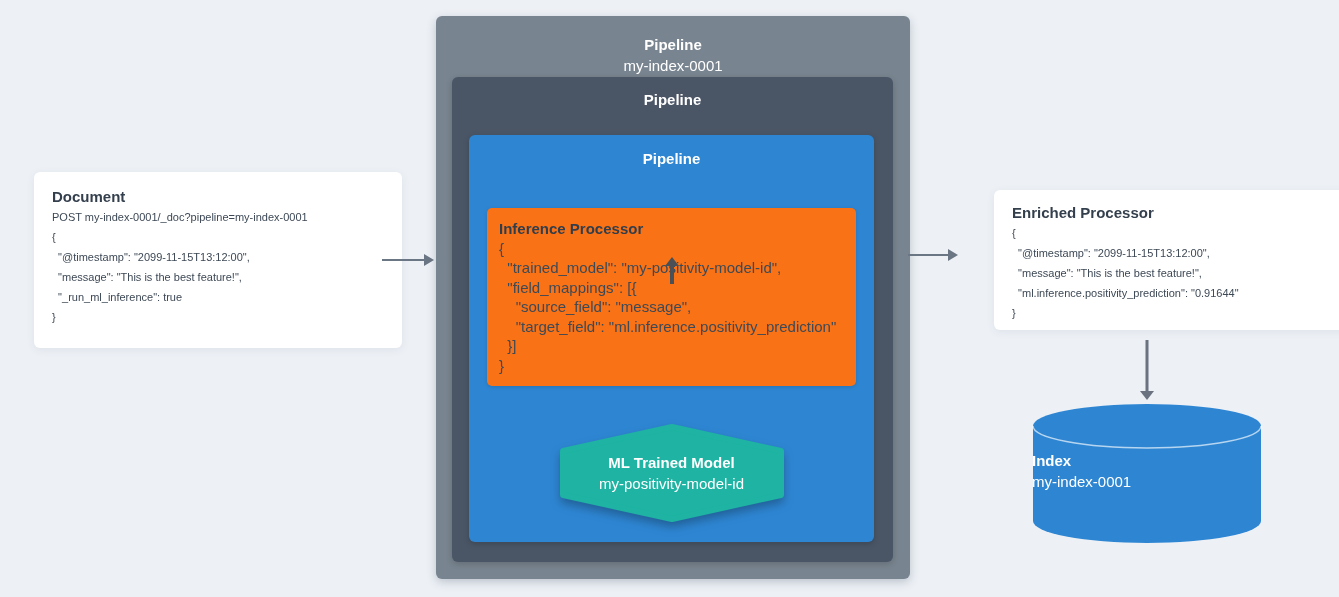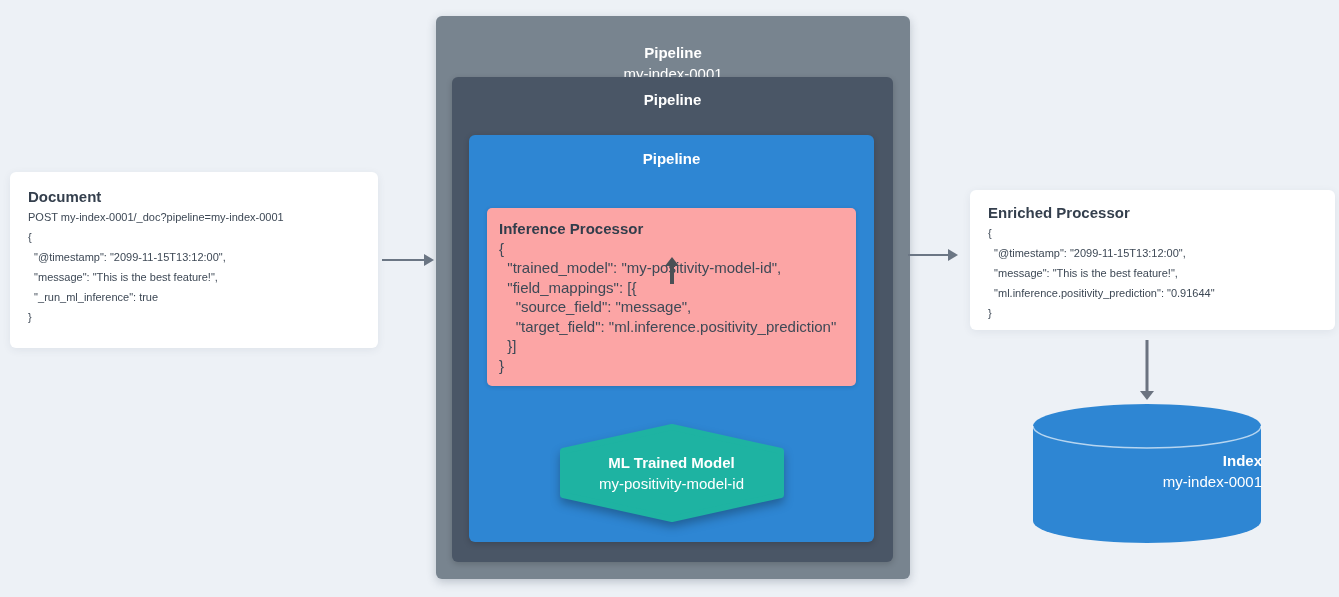--- a/index.html
+++ b/index.html
@@ -15,57 +15,58 @@
 
   
   .card {
     position: absolute;
     background: #ffffff;
     border-radius: 6px;
     box-shadow: 0 2px 8px rgba(50, 65, 90, 0.08);
     color: #3d4855;
     font-size: 15px;
     line-height: 20px;
+    margin-left: 24px;
   }
   .card .card-title { font-weight: bold; color: #343f4d; }
   .card pre, .proc-box pre {
     font-family: "Liberation Sans", "DejaVu Sans", sans-serif;
     white-space: pre;
     font-size: 11px;
     line-height: 20px;
   }
   #doc-card  { left: 10px;  top: 172px; width: 368px; height: 176px; padding: 15px 18px; }
   #enriched-card { left: 970px; top: 190px; width: 365px; height: 140px; padding: 13px 18px; }
 
   
   .pipe-header { text-align: center; color: #ffffff; font-size: 15px; line-height: 21px; }
   .pipe-header .pipe-label { font-weight: bold; }
   #outer-pipeline {
     position: absolute; left: 436px; top: 16px; width: 474px; height: 563px;
     background: #78848f; border-radius: 6px;
     box-shadow: 0 3px 10px rgba(40, 55, 75, 0.25);
-    padding-top: 26px;
+    padding-top: 18px;
   }
   #inner-pipeline {
     position: absolute; left: 16px; top: 61px; width: 441px; height: 485px;
     background: #4a5666; border-radius: 6px;
     box-shadow: 0 2px 6px rgba(0,0,0,0.18);
     padding-top: 12px;
   }
   #ml-pipeline {
     position: absolute; left: 17px; top: 58px; width: 405px; height: 407px;
     background: #2e86d3; border-radius: 6px;
     box-shadow: 0 2px 6px rgba(0,0,0,0.18);
     padding-top: 13px;
   }
 
   
   .proc-box {
     position: absolute; left: 18px; top: 73px; width: 369px; height: 178px;
-    background: #fca5a5; border-radius: 5px;
+    background: #f97316; border-radius: 5px;
     padding: 11px 12px;
     color: #3e4956;
     font-size: 15px;
     line-height: 19.5px;
     box-shadow: 0 1px 4px rgba(0,0,0,0.15);
   }
   .proc-box .proc-title { font-weight: bold; color: #323d4b; }
   .proc-box pre { font-size: 15px; line-height: 19.5px; }
 
   
@@ -112,21 +113,21 @@
     display: flex; flex-direction: column; justify-content: center; align-items: center;
     color: #ffffff; font-size: 15px; line-height: 21px; text-align: left;
   }
   .hex-text .hex-title { font-weight: bold; }
 
   
   #index-cylinder { position: absolute; left: 1032px; top: 402px; width: 230px; height: 142px; }
   #index-cylinder svg { position: absolute; inset: 0; }
   .cyl-text {
     position: absolute; left: 0; right: 0; top: 48px;
-    display: flex; flex-direction: column; align-items: flex-end;
+    display: flex; flex-direction: column; align-items: flex-start;
     color: #ffffff; font-size: 15px; line-height: 21px; text-align: center;
   }
   .cyl-text .cyl-title { font-weight: bold; }
 </style>
 </head>
 <body>
 
 <div id="stage">
 
   <div id="doc-card" class="card">

